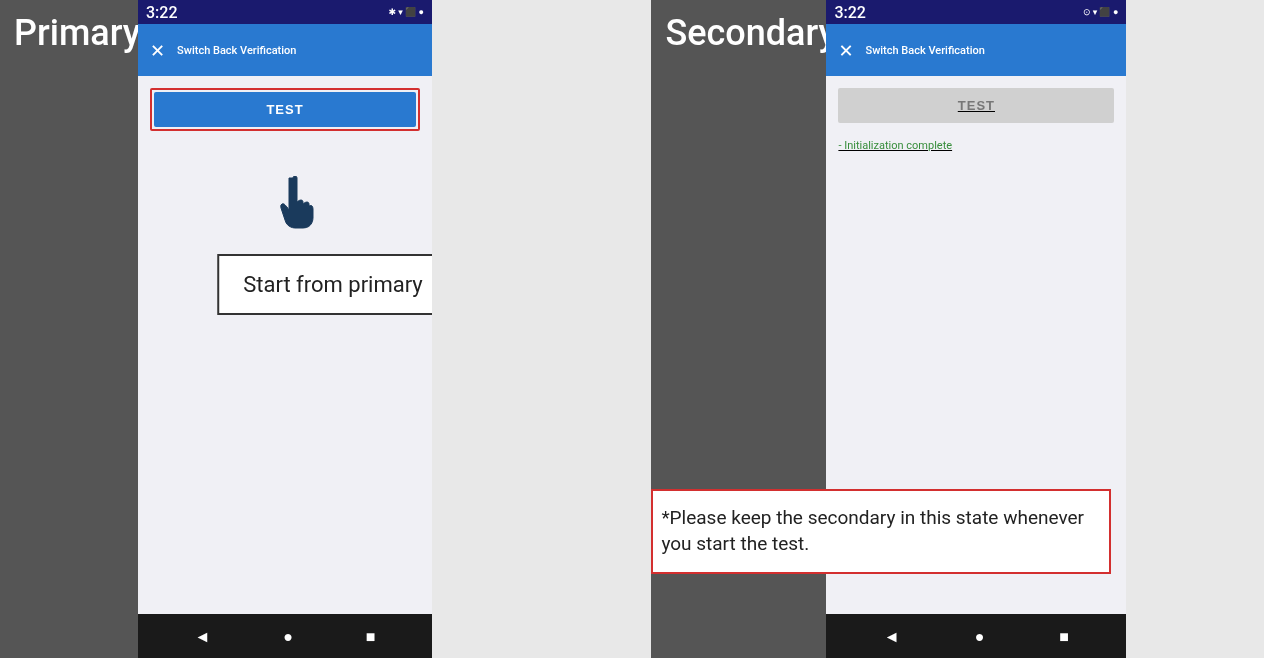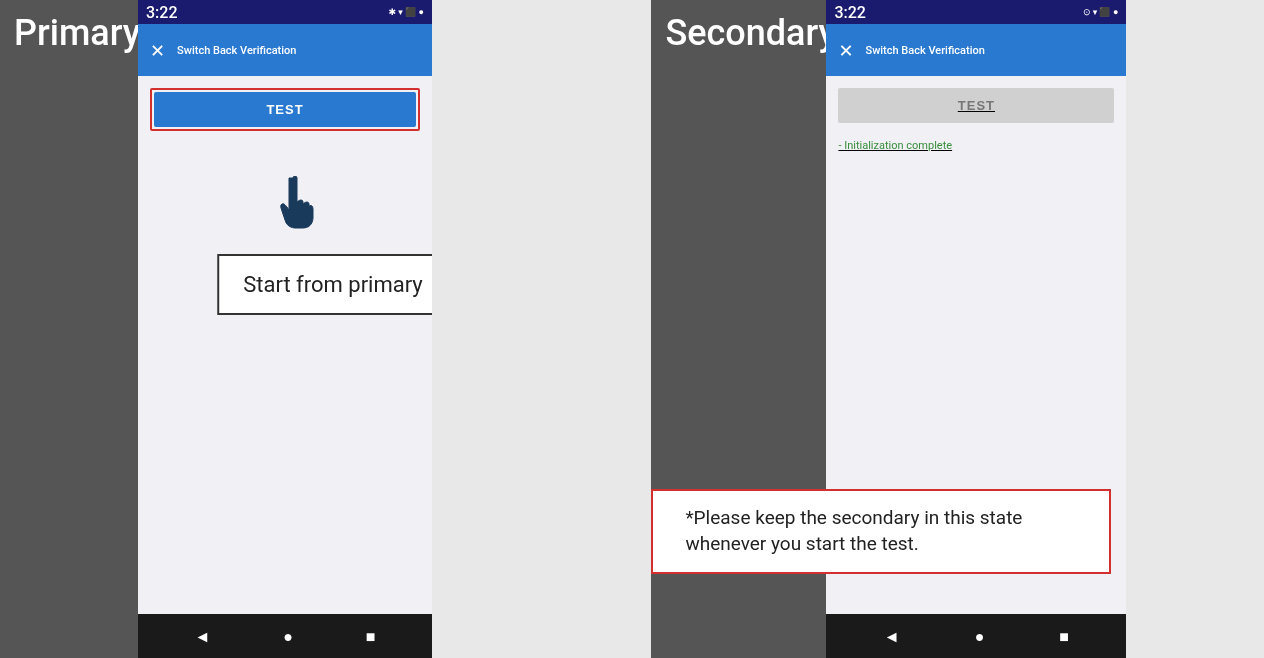--- a/index.html
+++ b/index.html
@@ -209,21 +209,21 @@
     }
 
     
     .note-box {
       position: absolute;
       bottom: 40px;
       left: -175px;
       width: 460px;
       border: 2px solid #d32f2f;
       background: white;
-      padding: 14px 32px;
+      padding: 14px 8px;
       font-size: 19px;
       color: #222;
       line-height: 1.4;
     }
 
     
     .nav-bar {
       height: 44px;
       background: #1a1a1a;
       display: flex;

